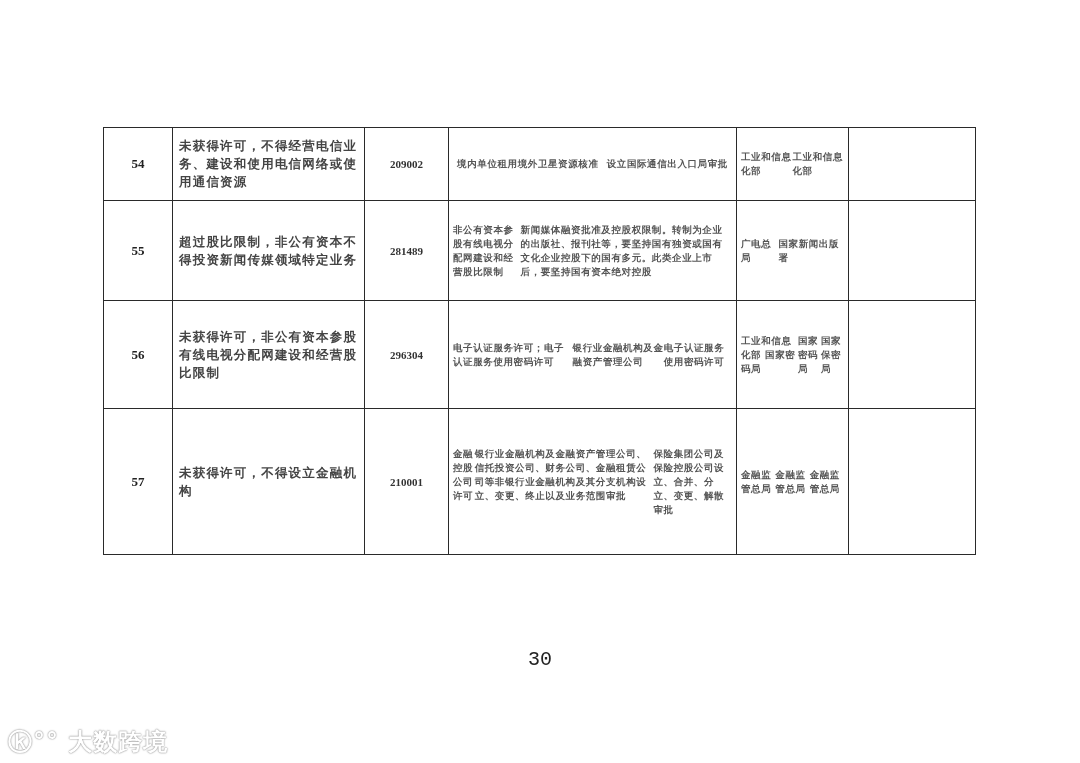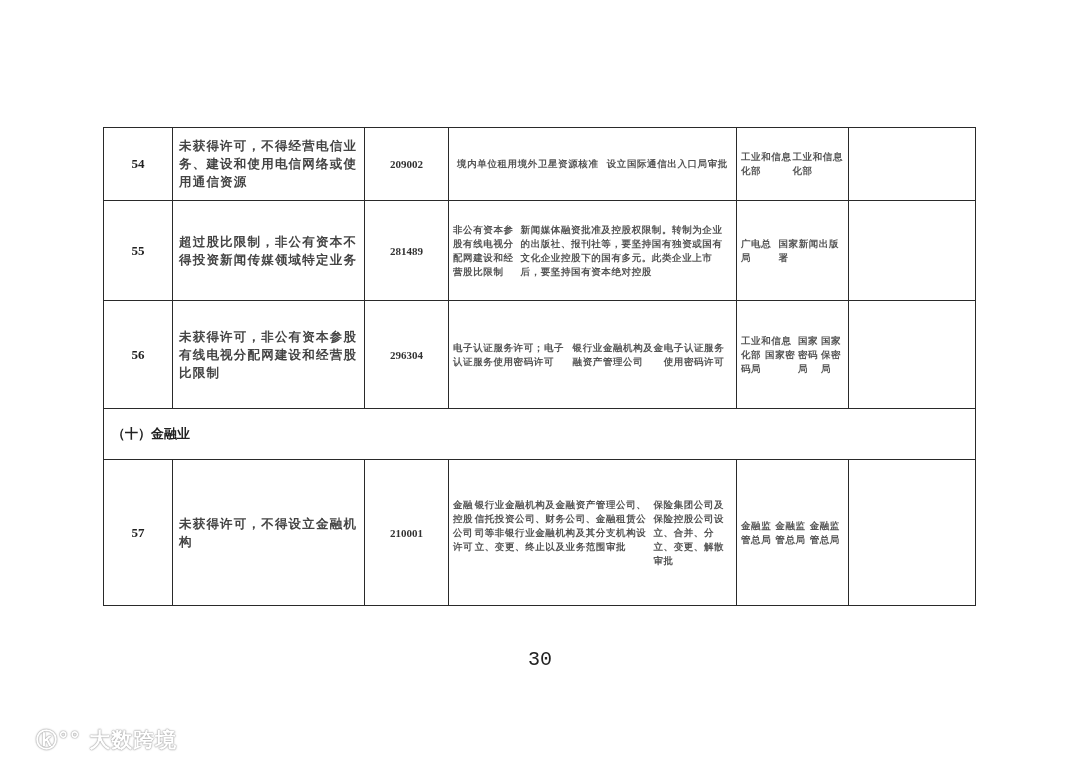--- a/index.html
+++ b/index.html
@@ -8,21 +8,21 @@
   .tbl td,.tbl th{border:1.5px solid #2a2a2a;padding:0;vertical-align:middle;font-weight:bold;}
   .tbl th{height:36px;font-size:14px;font-weight:bold;color:#111;text-align:center;font-family:"DejaVu Sans",sans-serif;}
   .c-no{text-align:center;font-size:13px;color:#222;font-family:"Liberation Serif",serif;margin-top:44px;}
   .c-item{font-size:12.5px;line-height:18px;padding:0 6px !important;color:#444;letter-spacing:1.2px;}
   .c-code{text-align:center;font-size:11px;color:#333;font-family:"Liberation Serif",serif;margin-left:12px;}
   .c-desc,.c-dept{font-size:9.5px;color:#555;position:relative;}
   .stack{display:flex;flex-direction:row;justify-content:space-around;height:100%;padding:4px 4px;box-sizing:border-box;}
   .stack div{line-height:14px;letter-spacing:0.6px;}
   .sect{font-size:13px;font-weight:bold;color:#222;padding-left:8px !important;font-family:"DejaVu Sans",sans-serif;}
   .page-no{position:absolute;left:528px;top:648px;font-size:20px;color:#222;font-family:Liberation Mono, monospace;}
-  .wm{position:absolute;left:8px;top:726px;font-size:21px;color:#fff;font-weight:bold;text-shadow:0 0 2px #999,0 0 1px #888;font-family:"DejaVu Sans",sans-serif;letter-spacing:1px;margin-left:28px;}
+  .wm{position:absolute;left:8px;top:726px;font-size:24px;color:#fff;font-weight:bold;text-shadow:0 0 2px #999,0 0 1px #888;font-family:"DejaVu Sans",sans-serif;letter-spacing:1px;}
 </style>
 </head>
 <body>
 
 <table class="tbl">
   <colgroup>
       <col style="width:69px">
       <col style="width:192px">
       <col style="width:84px">
       <col style="width:288px">
@@ -79,23 +79,20 @@
         </td>
     <td class="c-dept">
           <div class="stack">
       <div>工业和信息化部 国家密码局</div>
       <div>国家密码局</div>
       <div>国家保密局</div>
           </div>
         </td>
     <td></td>
   </tr>
-  <tr style="height:51px">
-    <td colspan="6" class="sect">（十）金融业</td>
-  </tr>
   <tr style="height:146px">
     <td class="c-no">57</td>
     <td class="c-item">未获得许可，不得设立金融机构</td>
     <td class="c-code">210001</td>
     <td class="c-desc">
           <div class="stack">
       <div>金融控股公司许可</div>
       <div>银行业金融机构及金融资产管理公司、信托投资公司、财务公司、金融租赁公司等非银行业金融机构及其分支机构设立、变更、终止以及业务范围审批</div>
       <div>保险集团公司及保险控股公司设立、合并、分立、变更、解散审批</div>
           </div>

